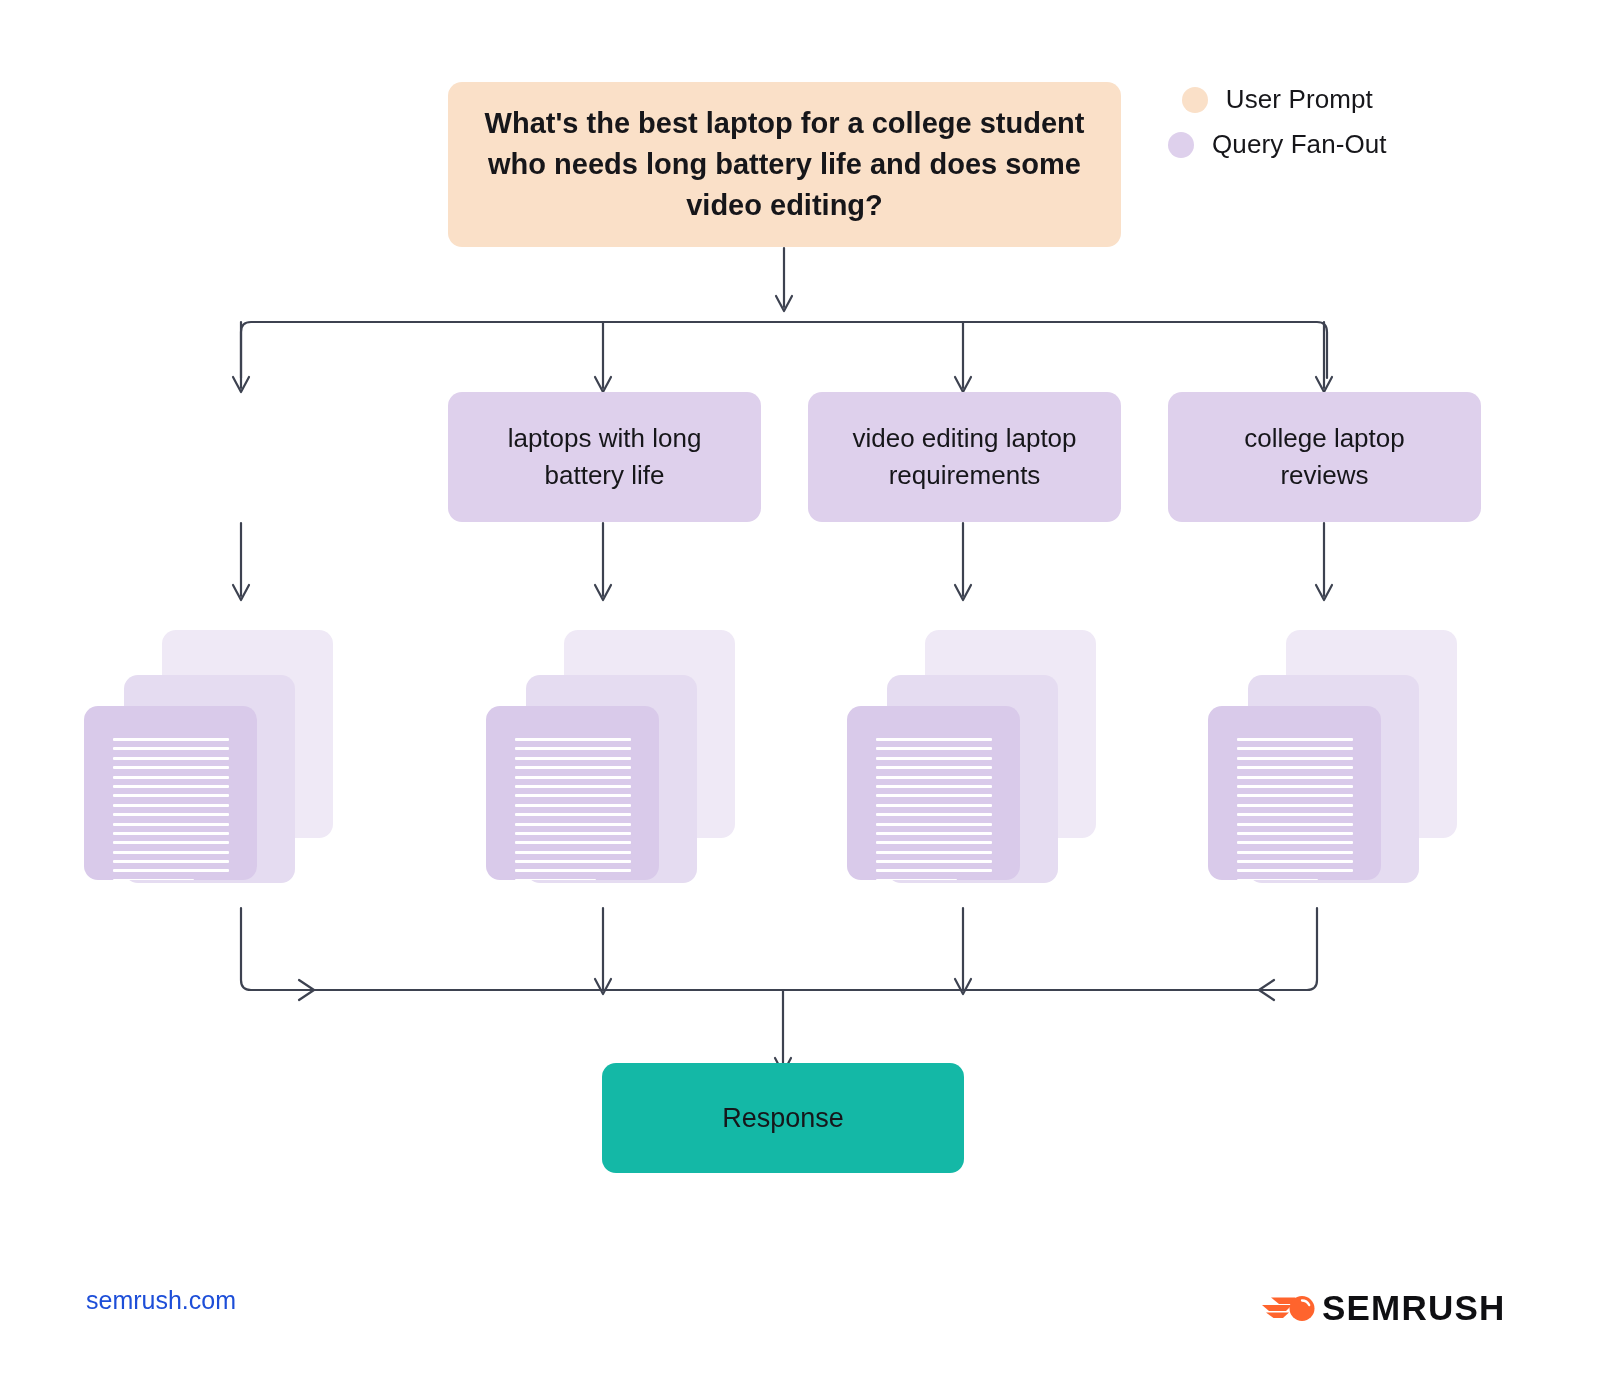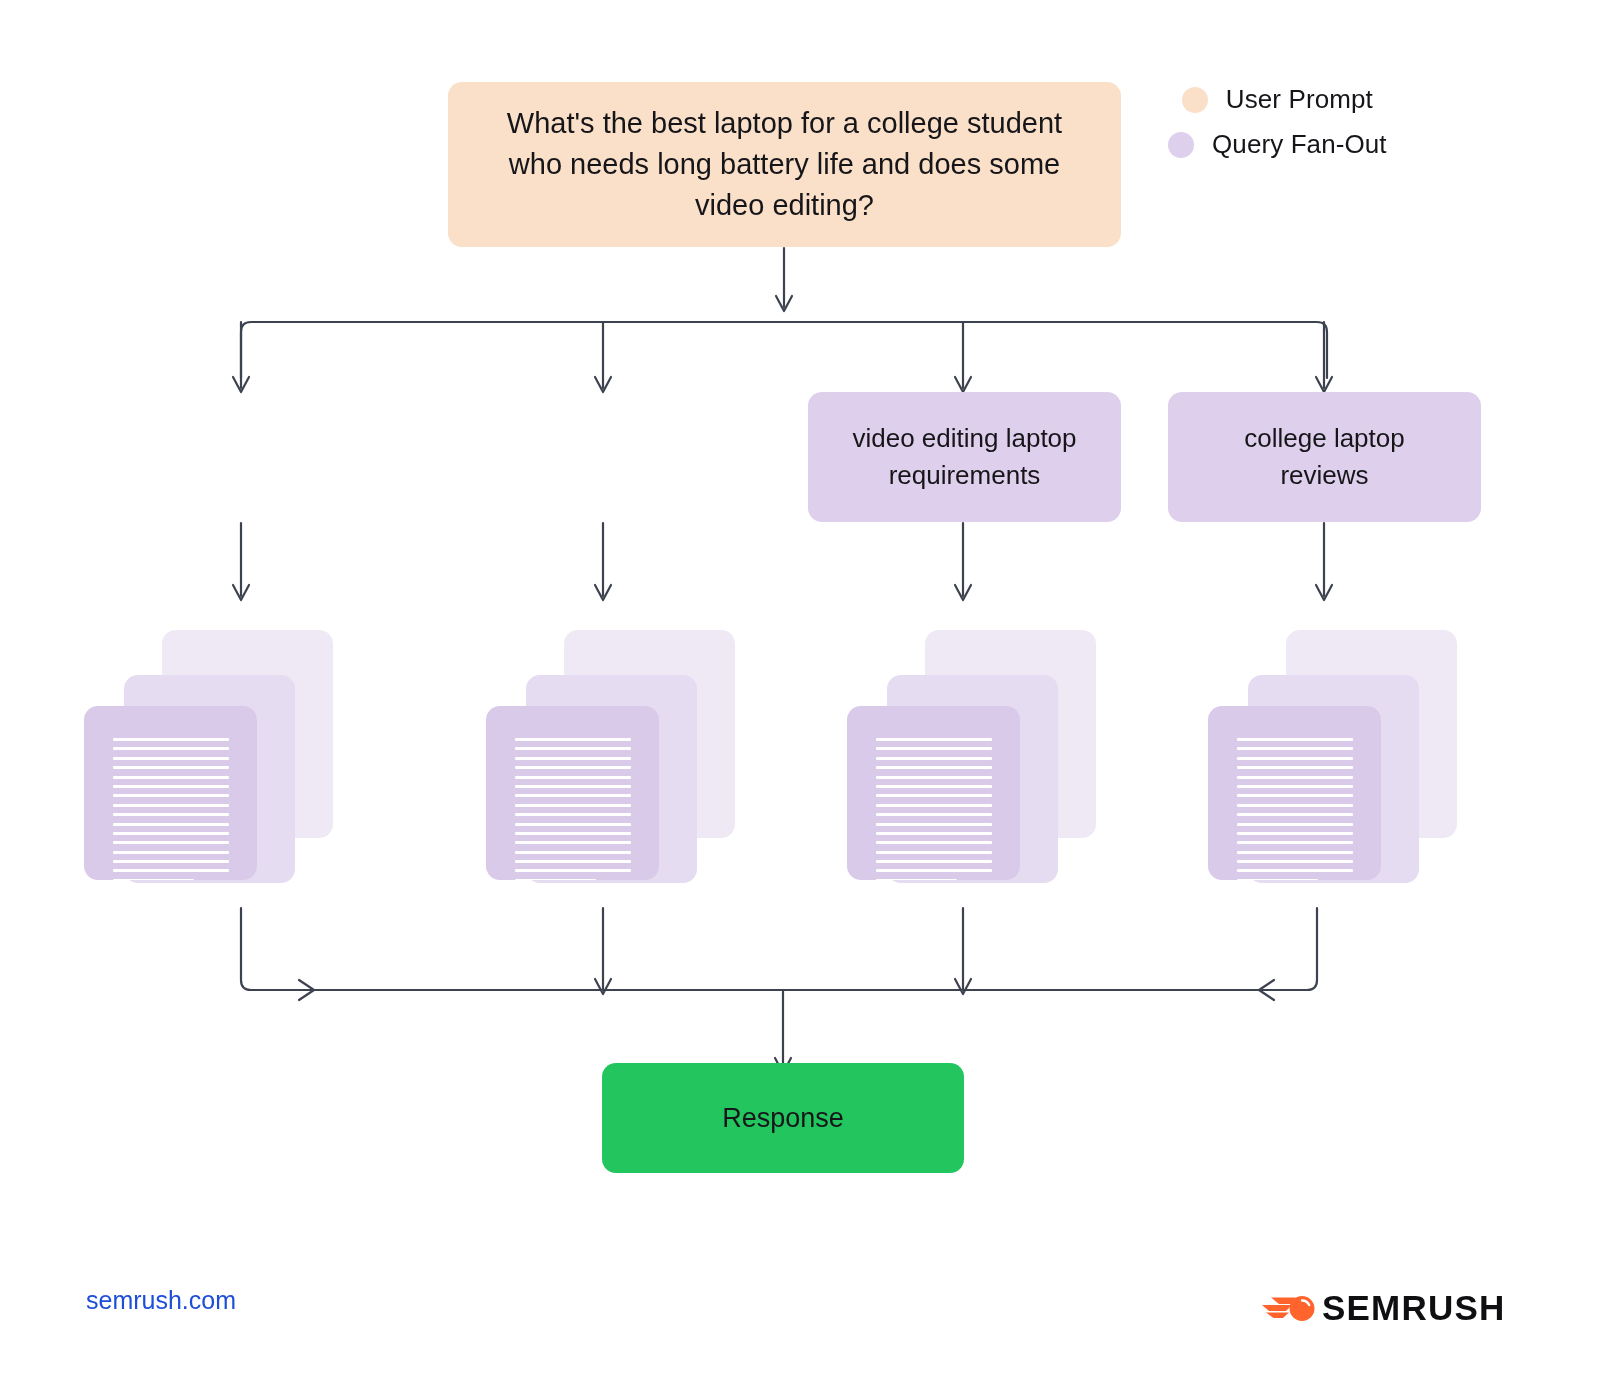--- a/index.html
+++ b/index.html
@@ -74,41 +74,41 @@
   }
 
   .prompt-node {
     left: 448px;
     top: 82px;
     width: 673px;
     height: 165px;
     background: #fae0c8;
     padding: 0 34px;
   }
-  .prompt-node .node-text { font-size: 29px; }
+  .prompt-node .node-text { font-size: 29px; font-weight: bold; }
 
   .query-node {
     top: 392px;
     width: 313px;
     height: 130px;
     background: #ded0ec;
     padding: 0 16px;
   }
   .query-node .node-text { font-size: 26px; }
   .q0 { left: 85px; }
   .q1 { left: 448px; }
   .q2 { left: 808px; }
   .q3 { left: 1168px; }
 
   .response-node {
     left: 602px;
     top: 1063px;
     width: 362px;
     height: 110px;
-    background: #22c55e;
+    background: #14b8a6;
     justify-content: center;
   }
   .response-node .node-text { font-size: 27px; }
 
   
   .docstack {
     position: absolute;
     top: 630px;
     width: 256px;
     height: 256px;
@@ -245,20 +245,24 @@
     <div class="legend-row">
       <span class="legend-dot" style="background:#ded0ec"></span>
       <span class="legend-label">Query Fan-Out</span>
     </div>
   </div>
 
   <div class="node prompt-node">
     <span class="node-text">What's the best laptop for a college student who needs long battery life and does some video editing?</span>
   </div>
 
+  <div class="node query-node q1">
+    <span class="node-text">laptops with long
+battery life</span>
+  </div>
   <div class="node query-node q2">
     <span class="node-text">video editing laptop
 requirements</span>
   </div>
   <div class="node query-node q3">
     <span class="node-text">college laptop
 reviews</span>
   </div>
 
   <div class="docstack d0">

